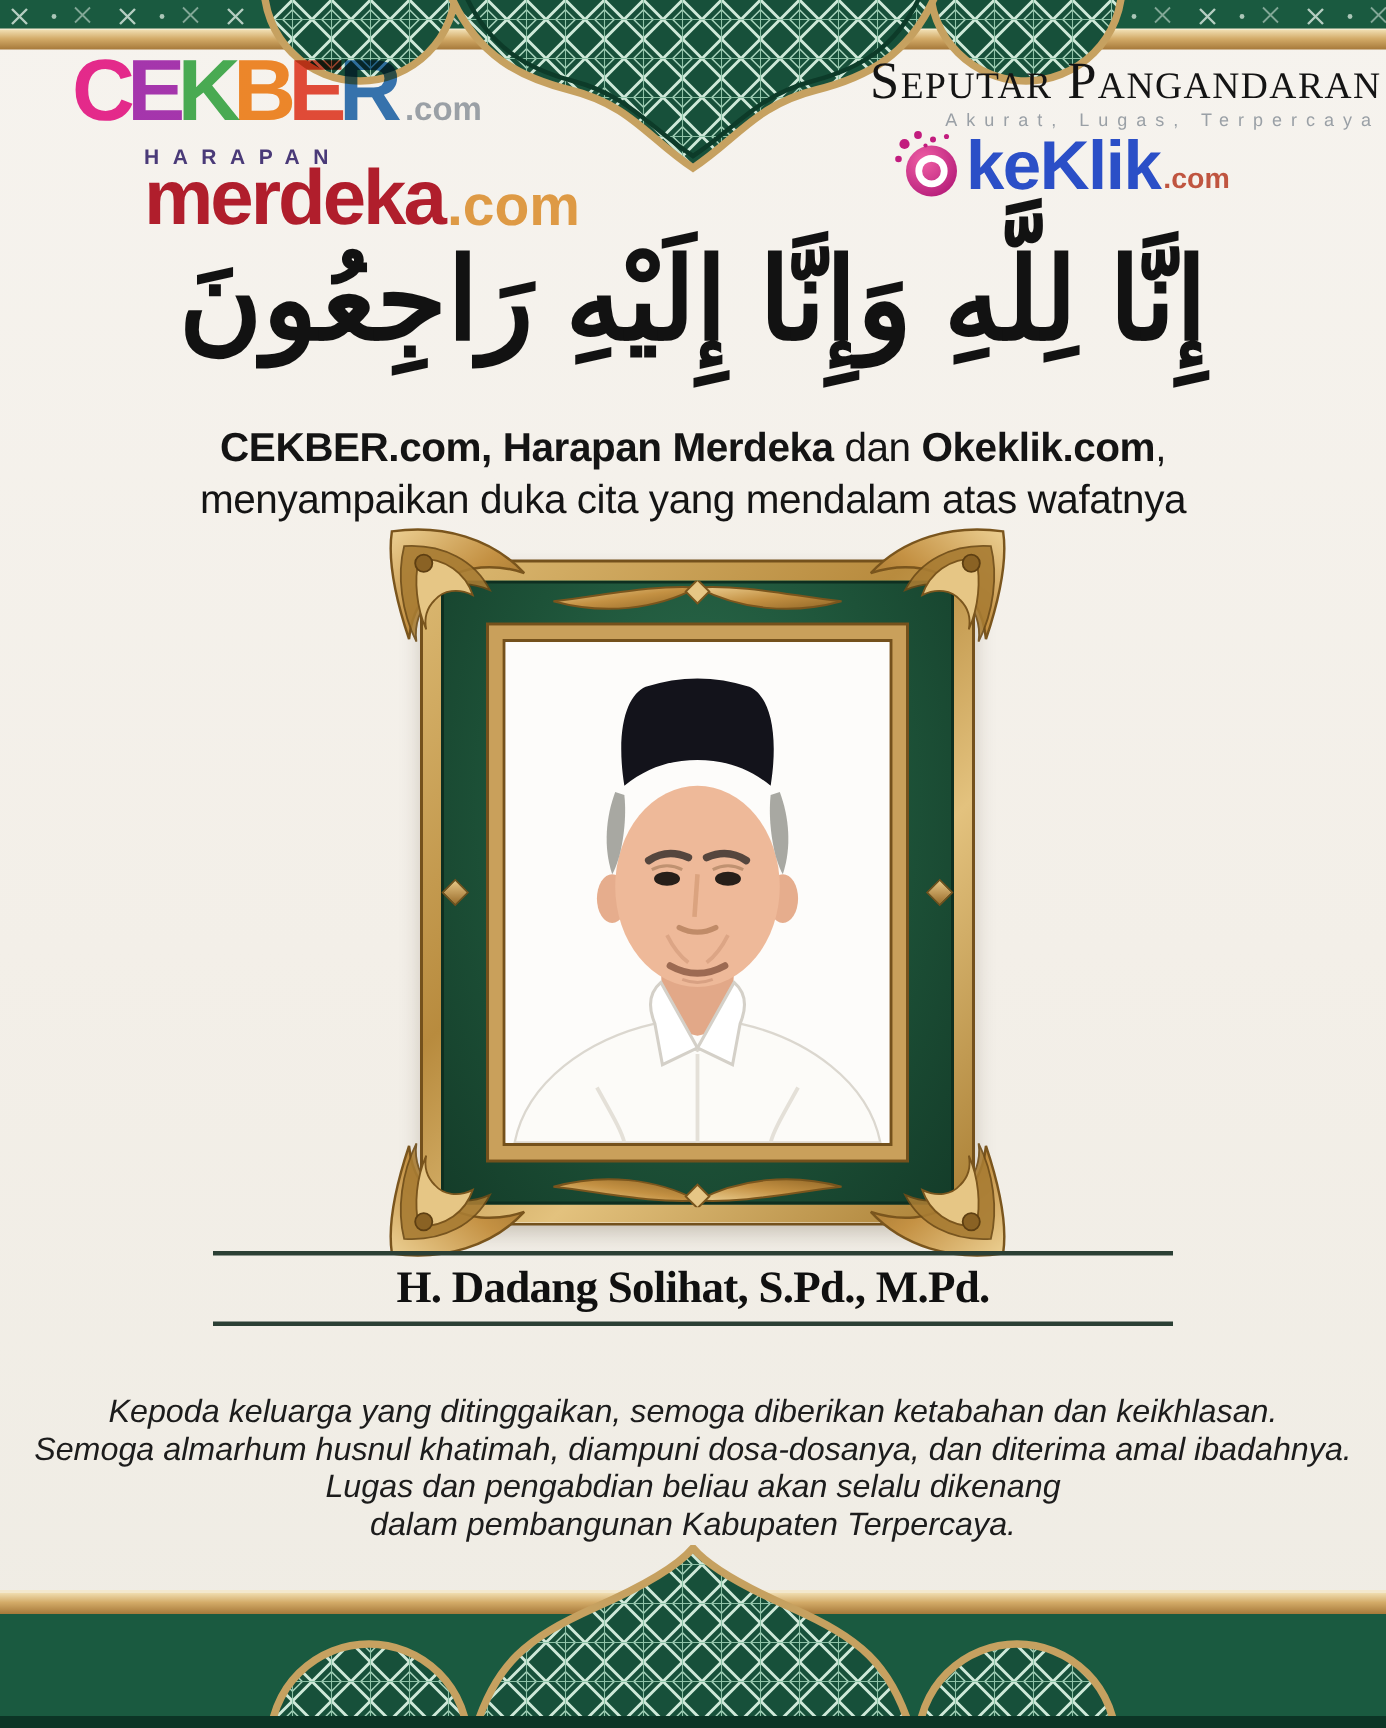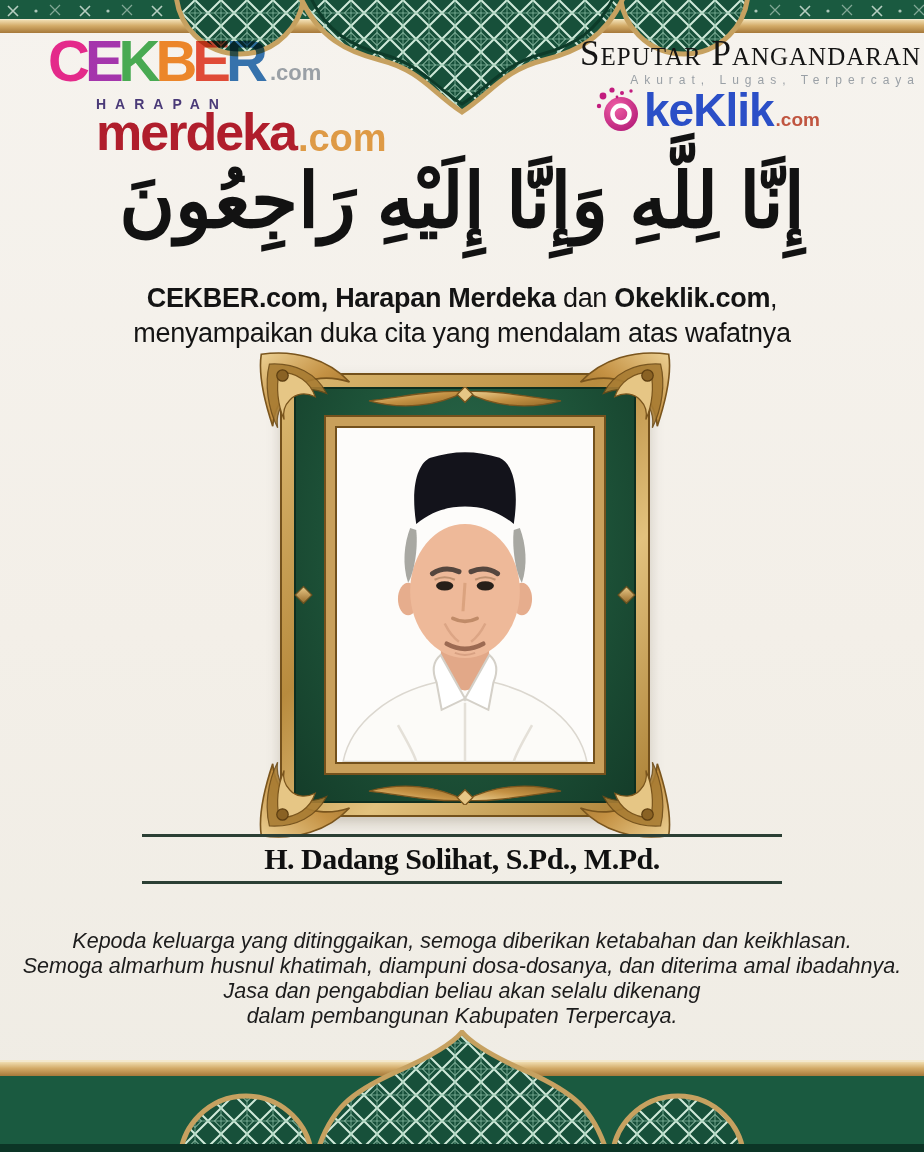--- a/index.html
+++ b/index.html
@@ -252,21 +252,21 @@
 
   <div class="name-block">
     <div class="rule"></div>
     <div class="deceased-name" style="color: rgb(16, 16, 16);">H. Dadang Solihat, S.Pd., M.Pd.</div>
     <div class="rule"></div>
   </div>
 
   <div class="condolence">
     <div>Kepoda keluarga yang ditinggaikan, semoga diberikan ketabahan dan keikhlasan.</div>
     <div>Semoga almarhum husnul khatimah, diampuni dosa-dosanya, dan diterima amal ibadahnya.</div>
-    <div>Jasa dan pengabdian beliau akan selalu dikenang</div>
+    <div>Lugas dan pengabdian beliau akan selalu dikenang</div>
     <div>dalam pembangunan Kabupaten Terpercaya.</div>
   </div>
 
   <svg class="border-svg bottom-border" viewBox="0 0 924 122" preserveAspectRatio="none">
     <rect x="0" y="46" width="924" height="76" fill="#1a5a40"></rect>
     <rect x="0" y="32" width="924" height="14" fill="url(#goldg)"></rect>
     <rect x="0" y="30" width="924" height="2" fill="#f3e8cd"></rect>
     <circle cx="246" cy="132" r="66" fill="url(#lat)" stroke="#c6a160" stroke-width="5"></circle>
     <circle cx="678" cy="132" r="66" fill="url(#lat)" stroke="#c6a160" stroke-width="5"></circle>
     <path d="M316 126 C 330 78 352 62 396 42 C 430 27 452 14 462 2 C 472 14 494 27 528 42 C 572 62 594 78 608 126 Z" fill="url(#lat)" stroke="#c6a160" stroke-width="5"></path>

